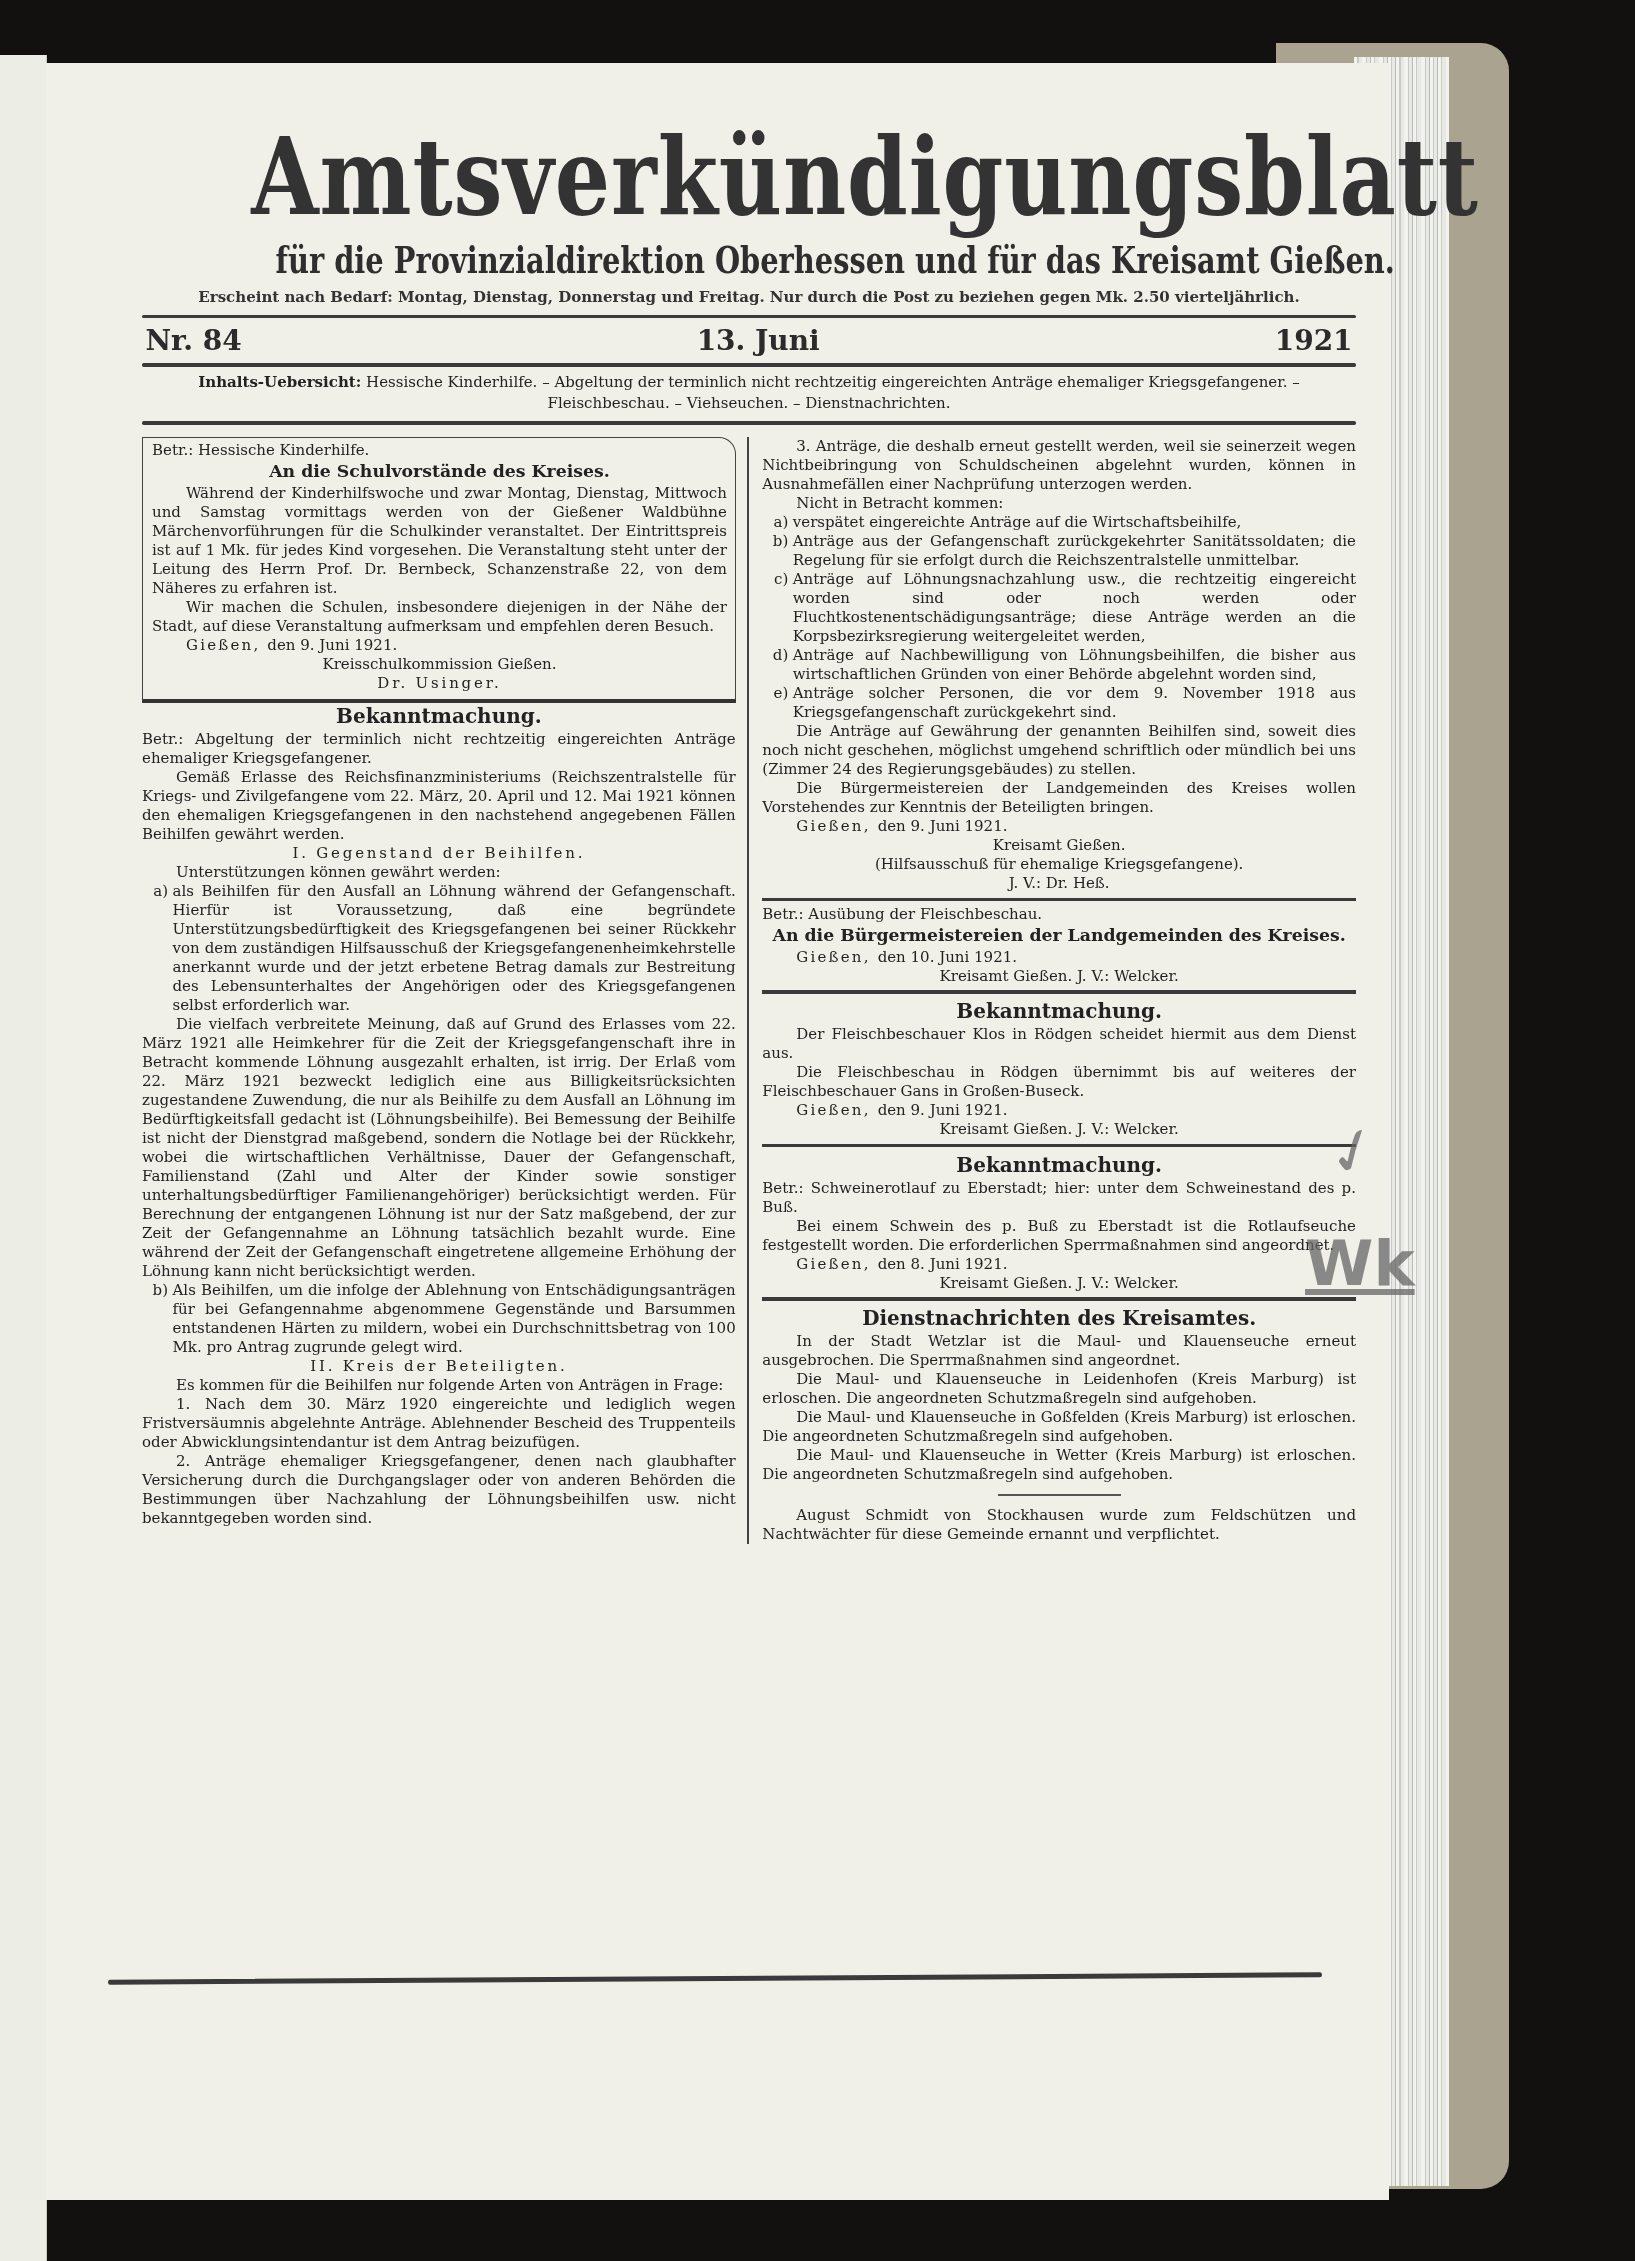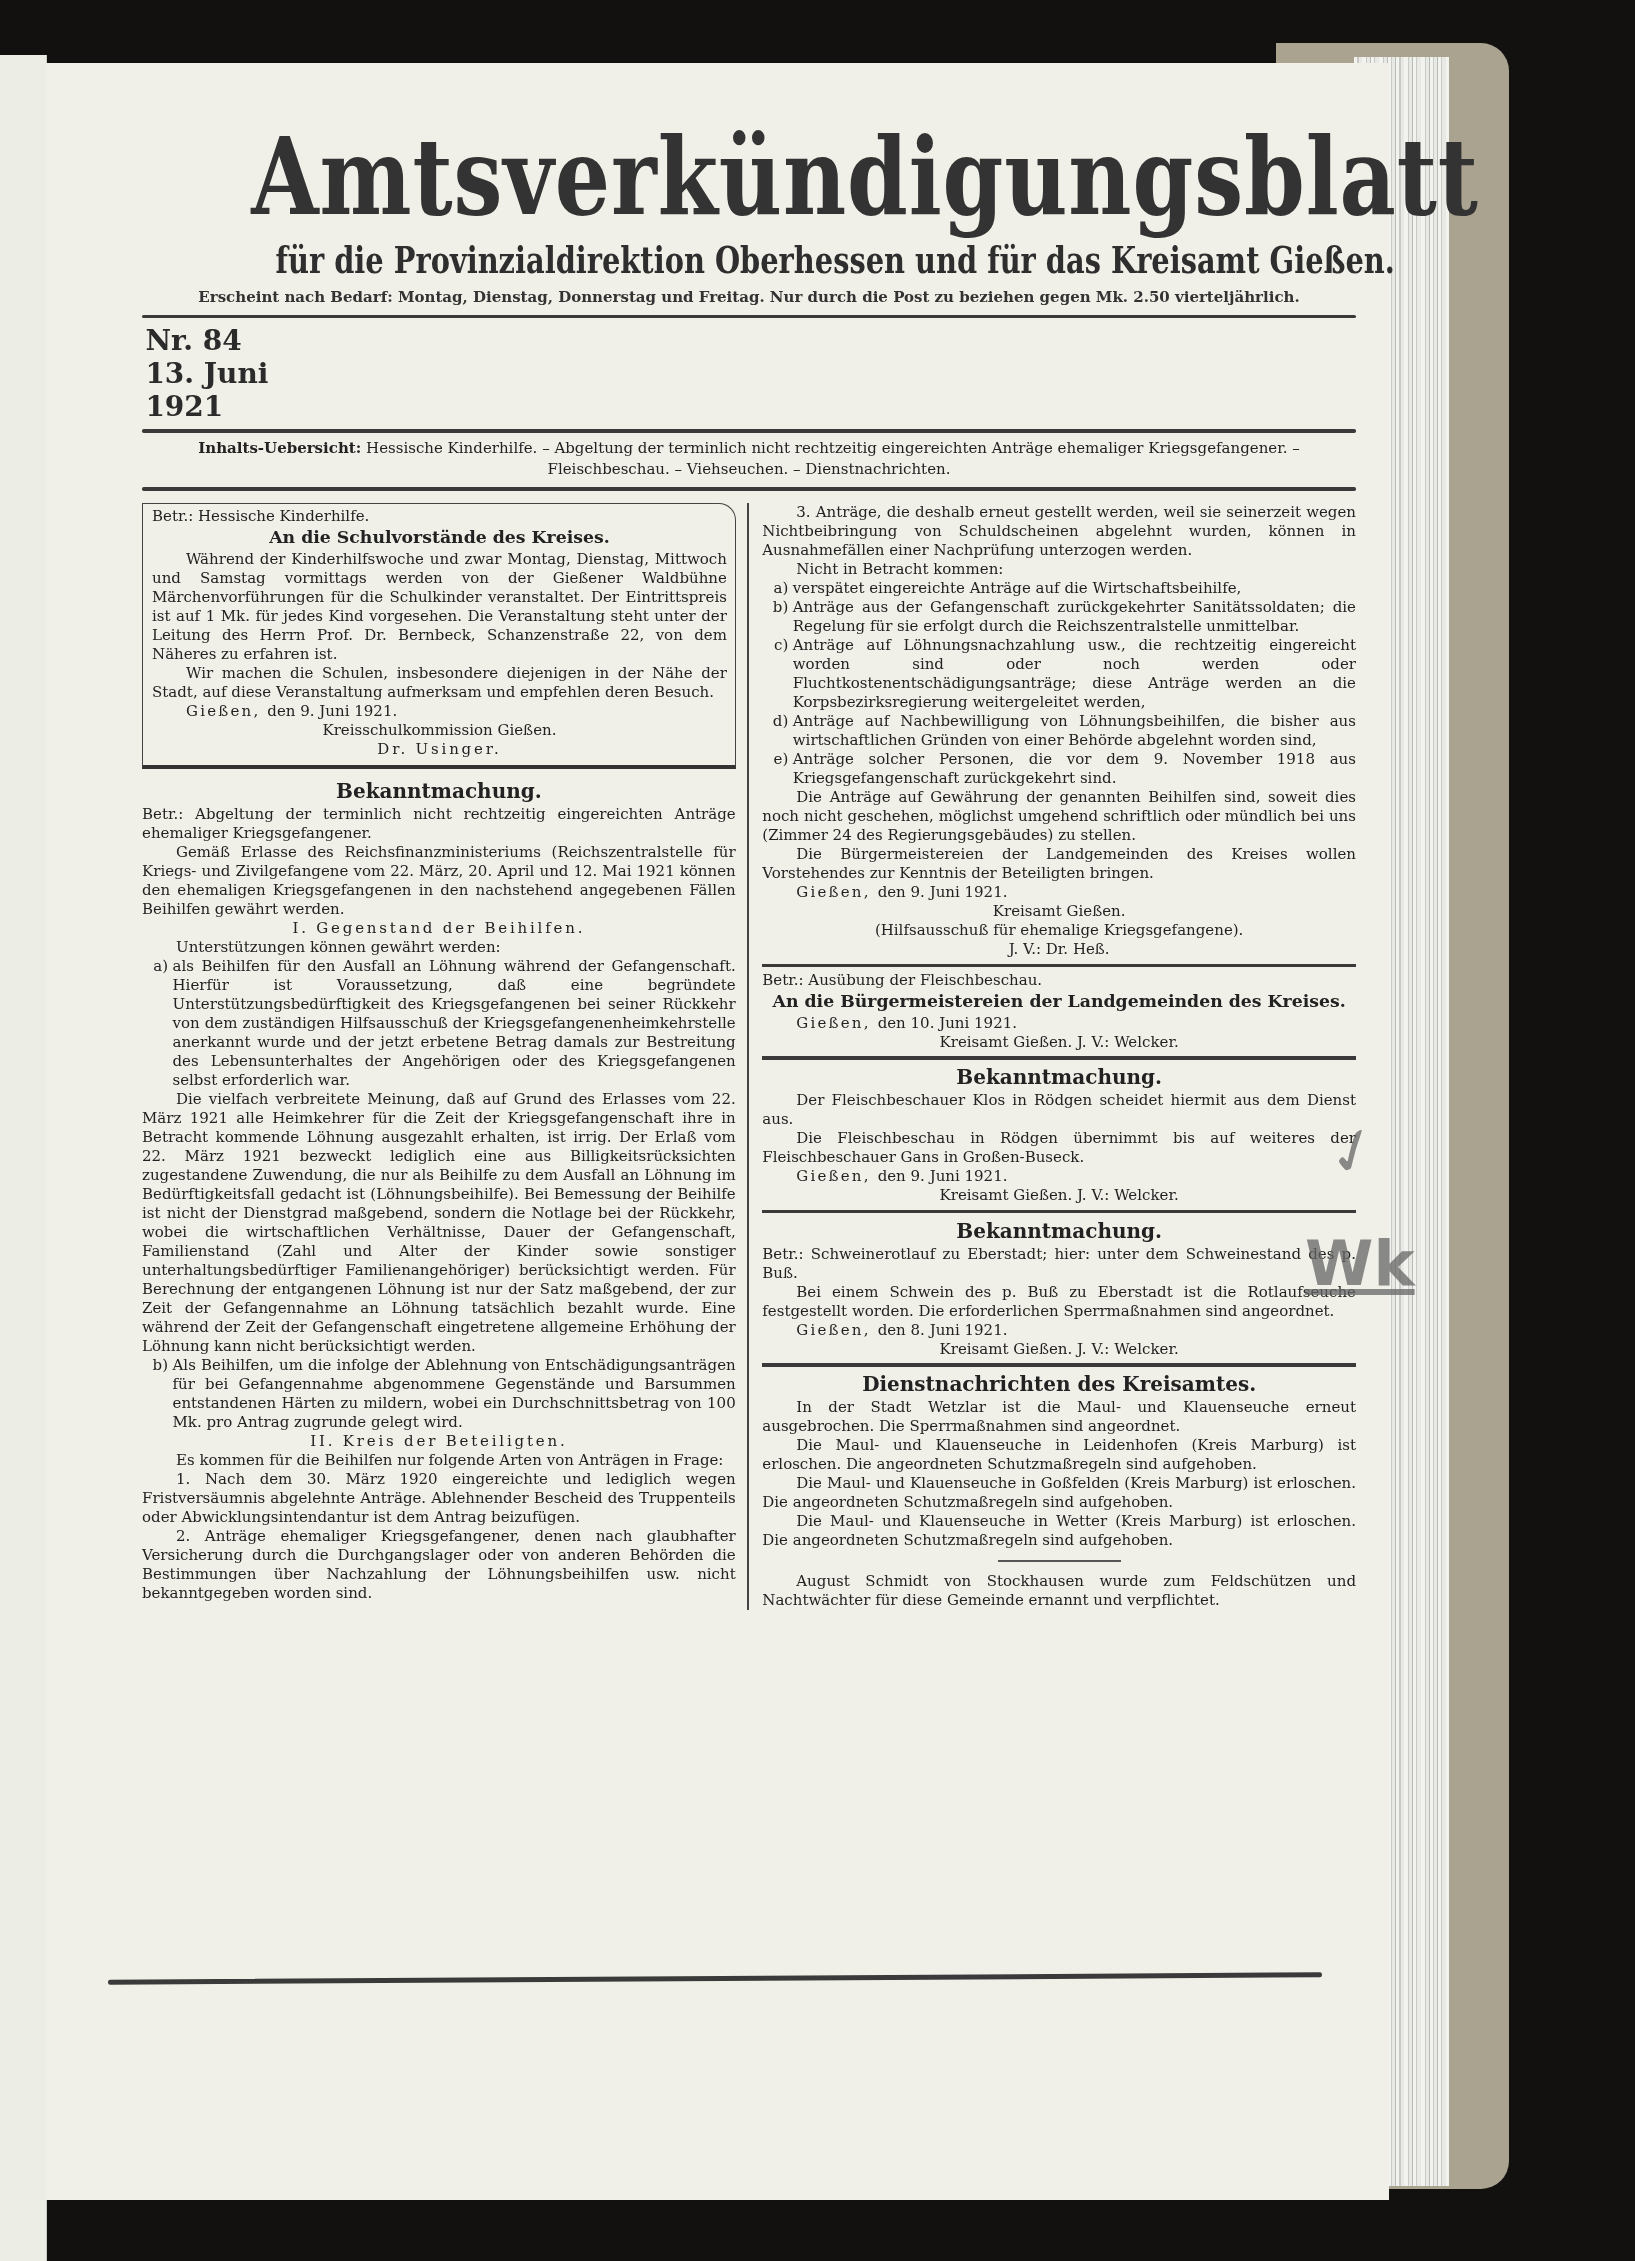--- a/index.html
+++ b/index.html
@@ -38,33 +38,33 @@
     text-align: center; font-weight: bold; font-size: 37px; color: #2e2e2e;
     transform: scaleX(0.78); transform-origin: center; white-space: nowrap; margin-top: 7.8px;
   }
   .masthead-pub {
     text-align: center; font-weight: bold; font-size: 15px; color: #333;
     white-space: nowrap; margin-top: 5.6px;
   }
   .rule { height: 3.9px; background: #3a3a3a; border-radius: 1.7px; }
   .issue-line {
     display: flex; justify-content: space-between; align-items: baseline;
-    padding: 5.6px 3.4px; font-weight: bold; font-size: 28px; color: #2b2b2b; flex-direction: column;
+    padding: 5.6px 3.4px; font-weight: bold; font-size: 28px; color: #2b2b2b;
   }
   .toc { padding: 5.6px 0 6.7px; font-size: 15px; line-height: 21px; text-align: center; }
   .toc .label { font-weight: bold; }
 
   .columns { display: flex; margin-top: 12.3px; }
   .col { width: 601px; font-size: 15px; line-height: 19px; text-align: justify; }
   .col-left { padding-right: 11.2px; border-right: 2.2px solid #444; }
   .col-right { padding-left: 13.4px; }
 
   .boxed {
     border: 1.7px solid #444; border-bottom: 4.5px solid #333; border-radius: 0 17px 0 0;
-    padding: 3.4px 7.8px 5.6px 9px; margin-bottom: 9px;
+    padding: 3.4px 7.8px 5.6px 9px; 
   }
   .heading { text-align: center; font-weight: bold; font-size: 17.3px; line-height: 23.5px; }
   .heading-lg { text-align: center; font-weight: bold; font-size: 20px; line-height: 27px; }
   .section { text-align: center; letter-spacing: 2.8px; }
   .indent { text-indent: 34px; }
   .sig { text-align: center; }
   .date { padding-left: 34px; letter-spacing: 2.2px; }
   .date .rest { letter-spacing: 0; }
   .list-item { display: flex; }
   .list-item .marker { width: 26px; flex: none; text-align: right; padding-right: 4.5px; }

